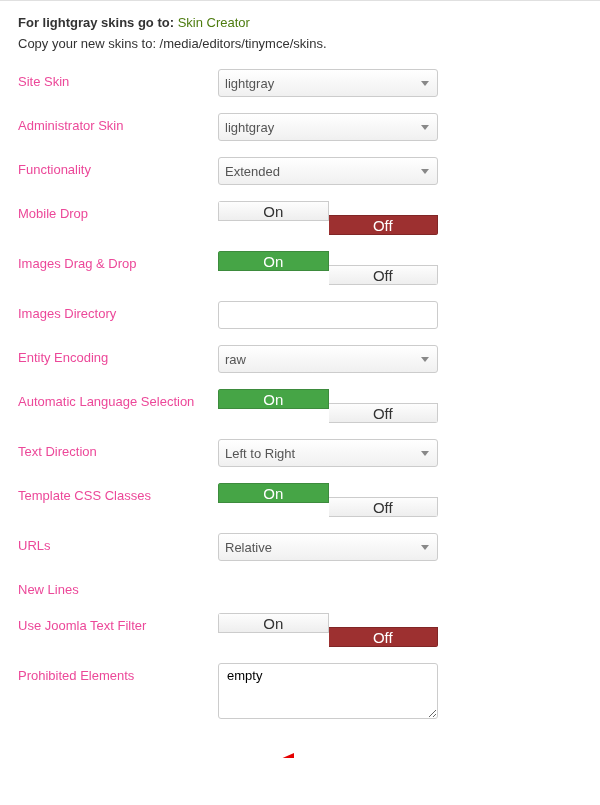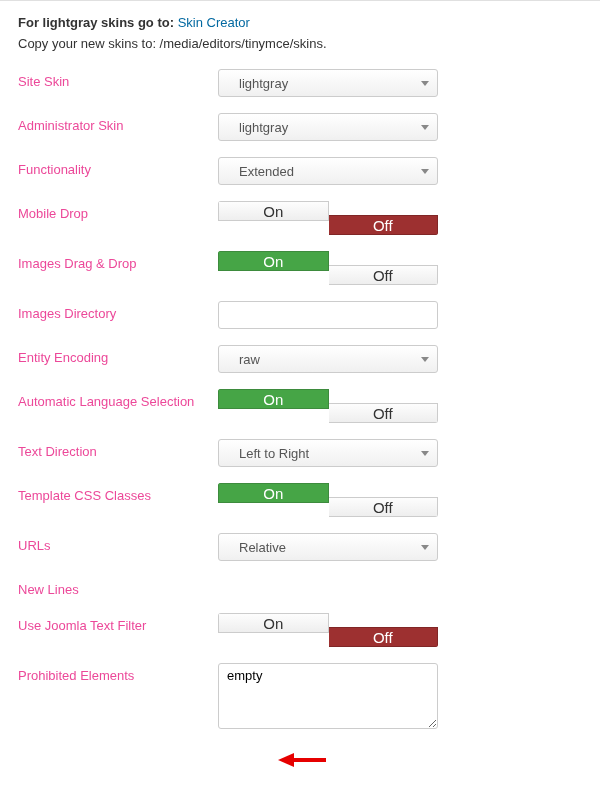--- a/index.html
+++ b/index.html
@@ -12,21 +12,21 @@
   }
   .container {
     border-top: 1px solid #e0e0e0;
     padding: 14px 18px 20px 18px;
   }
   .intro-line {
     margin-bottom: 6px;
     font-size: 13px;
   }
   .intro-line strong { font-weight: bold; }
-  .intro-line a { color: #0369a1; text-decoration: none; }
+  .intro-line a { color: #4d7c0f; text-decoration: none; }
   .copy-line {
     font-size: 13px;
     margin-bottom: 18px;
   }
   .row {
     display: flex;
     align-items: flex-start;
     margin-bottom: 16px;
   }
   .label-col {
@@ -37,21 +37,21 @@
   }
   .control-col {
     width: 220px;
   }
   .select {
     width: 100%;
     height: 28px;
     border: 1px solid #ccc;
     border-radius: 3px;
     background: linear-gradient(#fff, #f0f0f0);
-    padding: 0 24px 0 20px;
+    padding: 0 24px 0 6px;
     font-size: 13px;
     color: #555;
     position: relative;
     display: flex;
     align-items: center;
     cursor: pointer;
     text-align: right;
   }
   .select .caret {
     position: absolute;
@@ -67,21 +67,21 @@
     width: 100%;
     height: 28px;
     border: 1px solid #ccc;
     border-radius: 3px;
     padding: 0 8px;
     font-size: 13px;
     background: #fff;
   }
   .textarea {
     width: 100%;
-    height: 66px;
+    height: 56px;
     border: 1px solid #ccc;
     border-radius: 3px;
     padding: 4px 8px;
     font-size: 13px;
     background: #fff;
     resize: both;
     font-family: inherit;
   }
   .toggle {
     display: flex;

